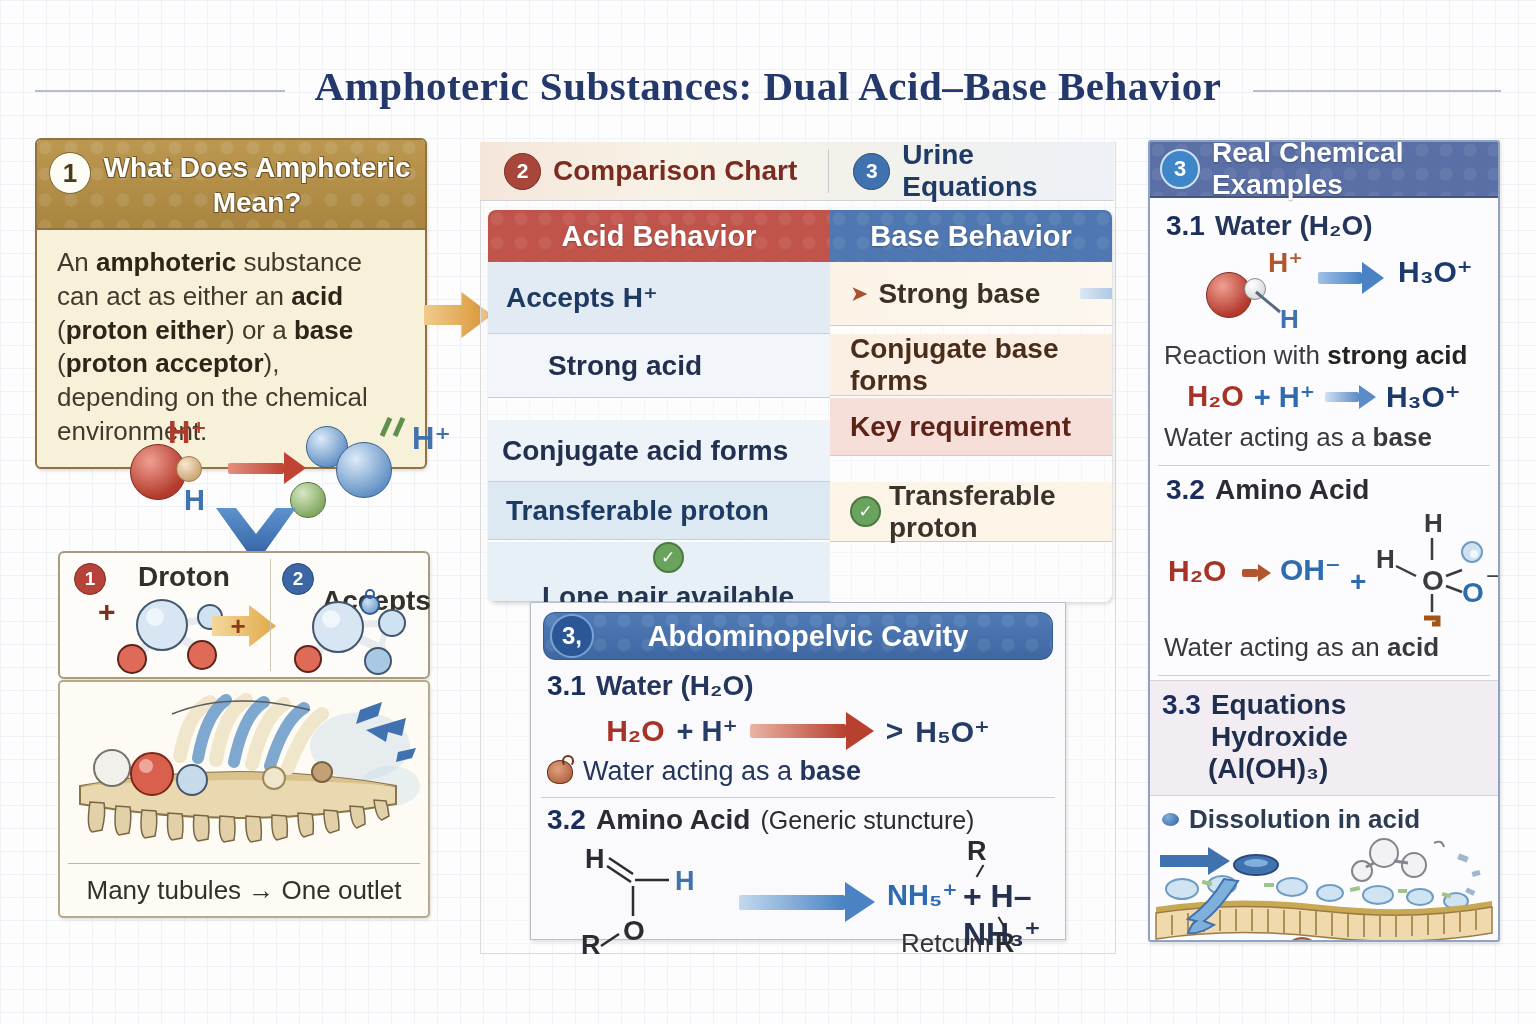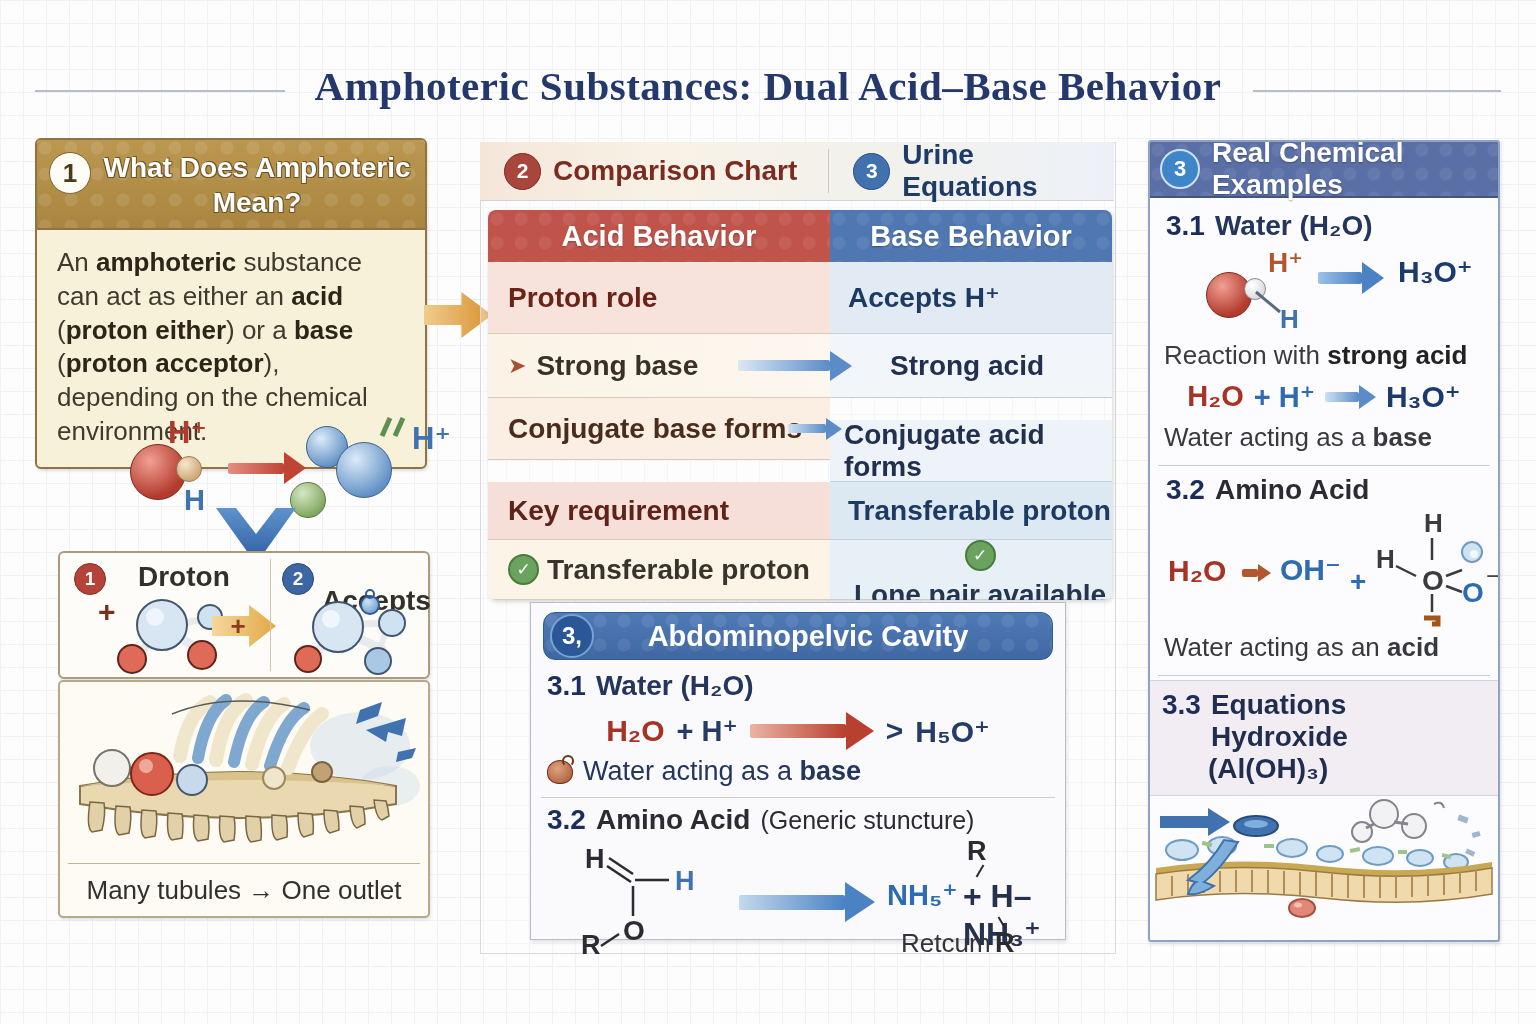--- a/index.html
+++ b/index.html
@@ -296,21 +296,20 @@
     <div class="tab tab2">
       <span class="numcirc t2c">3</span>
       <span class="tab-label">Urine Equations</span>
     </div>
   </div>
 
   <div class="cmp-table">
     <div class="th th-acid">Acid Behavior</div>
     <div class="th th-base">Base Behavior</div>
 
-    <div class="cl r1l">Proton role</div>
     <div class="cr r1r">Accepts H⁺</div>
 
     <div class="cl r2l">
       <span class="chev"></span>
       <span>Strong base</span>
       <span class="arr row-arrow" style="left:250px;">
         <span class="bar" style="width:92px;height:11px;background:linear-gradient(90deg,#dbe8f4,#5b8cc8);"></span>
         <span class="head" style="border-left:22px solid #5b8cc8;border-top:15px solid transparent;border-bottom:15px solid transparent;"></span>
       </span>
     </div>
@@ -460,20 +459,24 @@
     </div>
     <div class="rt-capt"><span>Water acting as an </span><b>acid</b></div>
     <div class="rt-div"></div>
 
     <div class="s33-strip">
       <div class="sec-line" style="padding:0;">
         <span class="sec-num">3.3</span>
         <span class="sec-title" style="color:#1f2d4e;">Equations Hydroxide</span>
       </div>
       <div class="s33-l2">(Al(OH)₃)</div>
+    </div>
+    <div class="bullet-row">
+      <span class="bdot"></span>
+      <span>Dissolution in acid</span>
     </div>
     <svg width="344" height="128" style="display:block;margin:2px 2px 0 2px;">
       <g fill="#3f72ae">
         <polygon points="8,18 56,18 56,10 78,24 56,38 56,30 8,30"></polygon>
       </g>
       <ellipse cx="104" cy="28" rx="22" ry="10" fill="#3f72ae" stroke="#274a7e" stroke-width="2"></ellipse>
       <ellipse cx="104" cy="26" rx="12" ry="4" fill="#7fb0dc"></ellipse>
       <g fill="#f2f2f5" stroke="#84848e" stroke-width="2">
         <circle cx="232" cy="16" r="14"></circle>
         <circle cx="262" cy="28" r="12"></circle>

